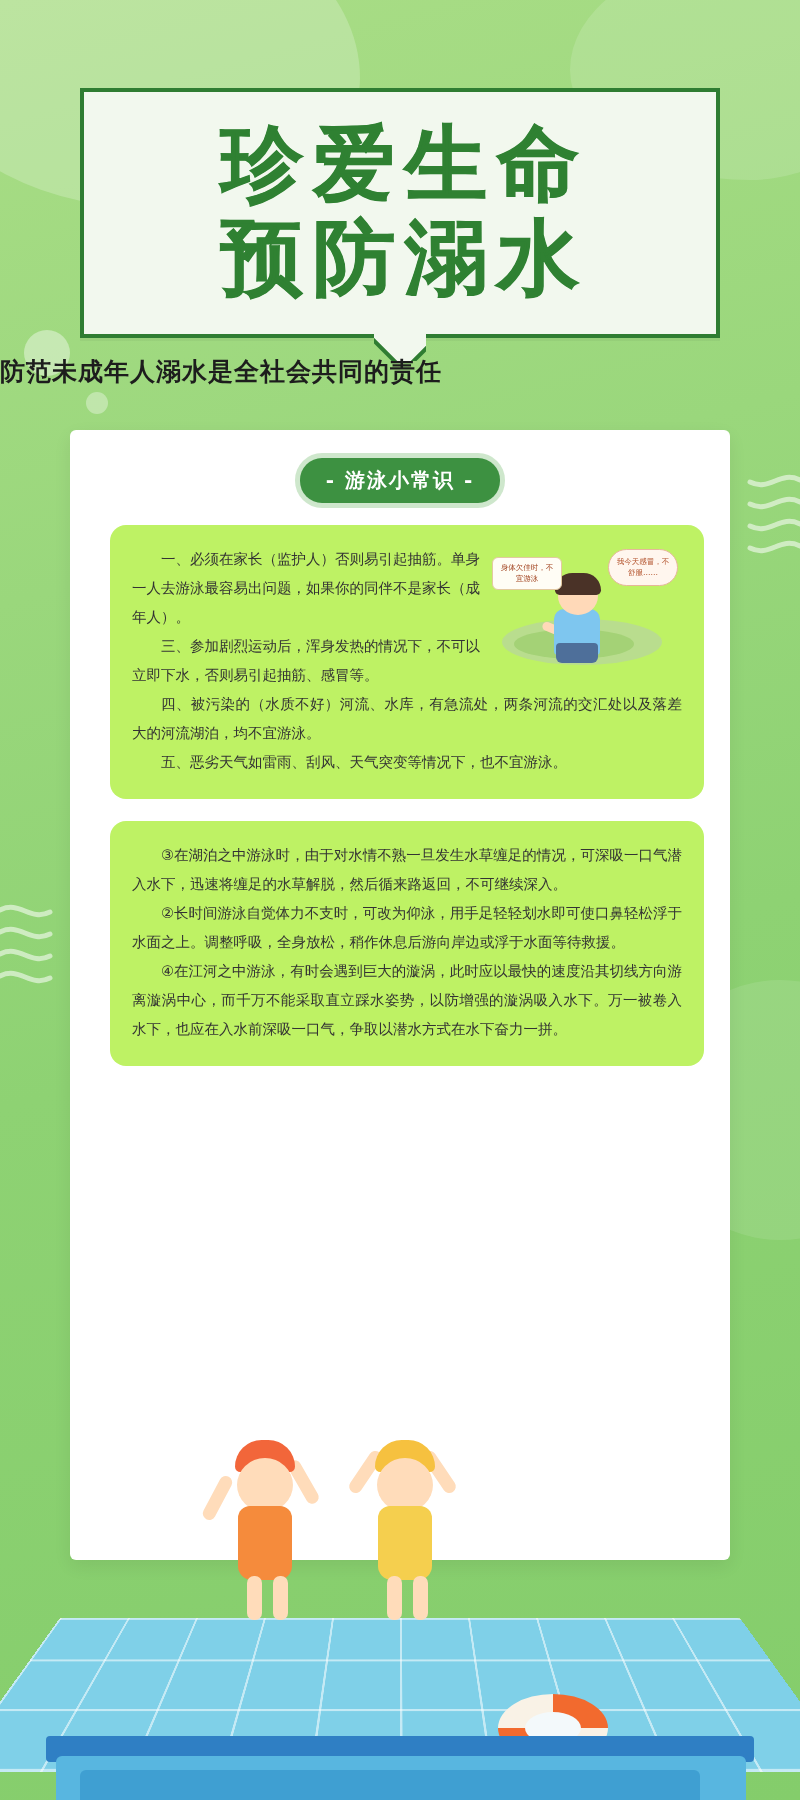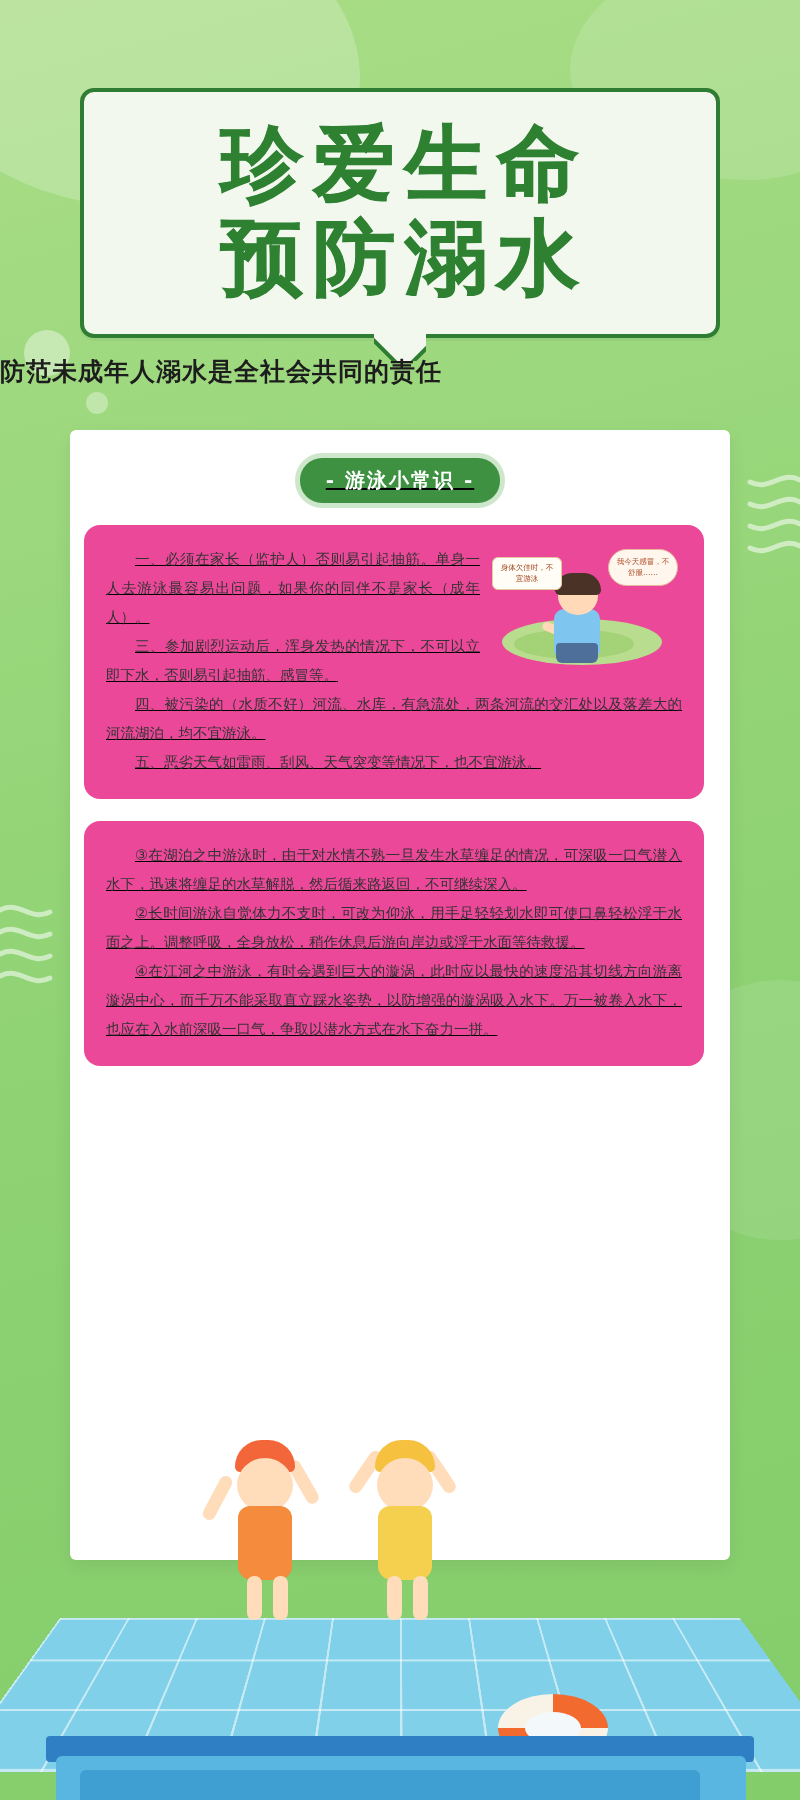--- a/index.html
+++ b/index.html
@@ -48,21 +48,21 @@
   .headline-wrap {
     position: absolute;
     left: 80px;
     top: 88px;
     width: 640px;
   }
   .headline-box {
     position: relative;
     background: #f2f8ee;
     border: 4px solid #2f7d32;
-    border-radius: 14px;
+    border-radius: 0;
     padding: 26px 0 30px 0;
     box-shadow: 0 3px 0 rgba(0,0,0,0.04);
   }
   .headline-line {
     text-align: center;
     font-family: "DejaVu Sans", "Liberation Sans", sans-serif;
     font-weight: bold;
     color: #2f8132;
     font-size: 82px;
     line-height: 1.12;
@@ -123,40 +123,39 @@
   .card {
     position: absolute;
     left: 70px;
     top: 430px;
     width: 660px;
     height: 1130px;
     background: #ffffff;
     border-radius: 6px;
     box-shadow: 0 6px 18px rgba(0,0,0,0.07);
     overflow: hidden;
-    text-decoration: underline;
   }
 
   .section-title {
     margin: 28px auto 0 auto;
     display: table;
     background: #3d9141;
     color: #ffffff;
     font-family: "DejaVu Sans", "Liberation Sans", sans-serif;
     font-size: 20px;
     font-weight: bold;
     letter-spacing: 2px;
     padding: 9px 26px;
     border-radius: 22px;
     box-shadow: 0 0 0 5px rgba(115,186,108,0.35);
   }
 
   .panel {
-    margin: 22px 26px 0 14px;
-    background: #ec4899;
+    margin: 22px 26px 0 40px;
+    background: #bef264;
     border-radius: 16px;
     padding: 20px 22px 22px 22px;
     position: relative;
   }
 
   .para {
     font-family: "DejaVu Sans", "Liberation Sans", sans-serif;
     font-size: 14.5px;
     line-height: 2.0;
     color: #333333;

